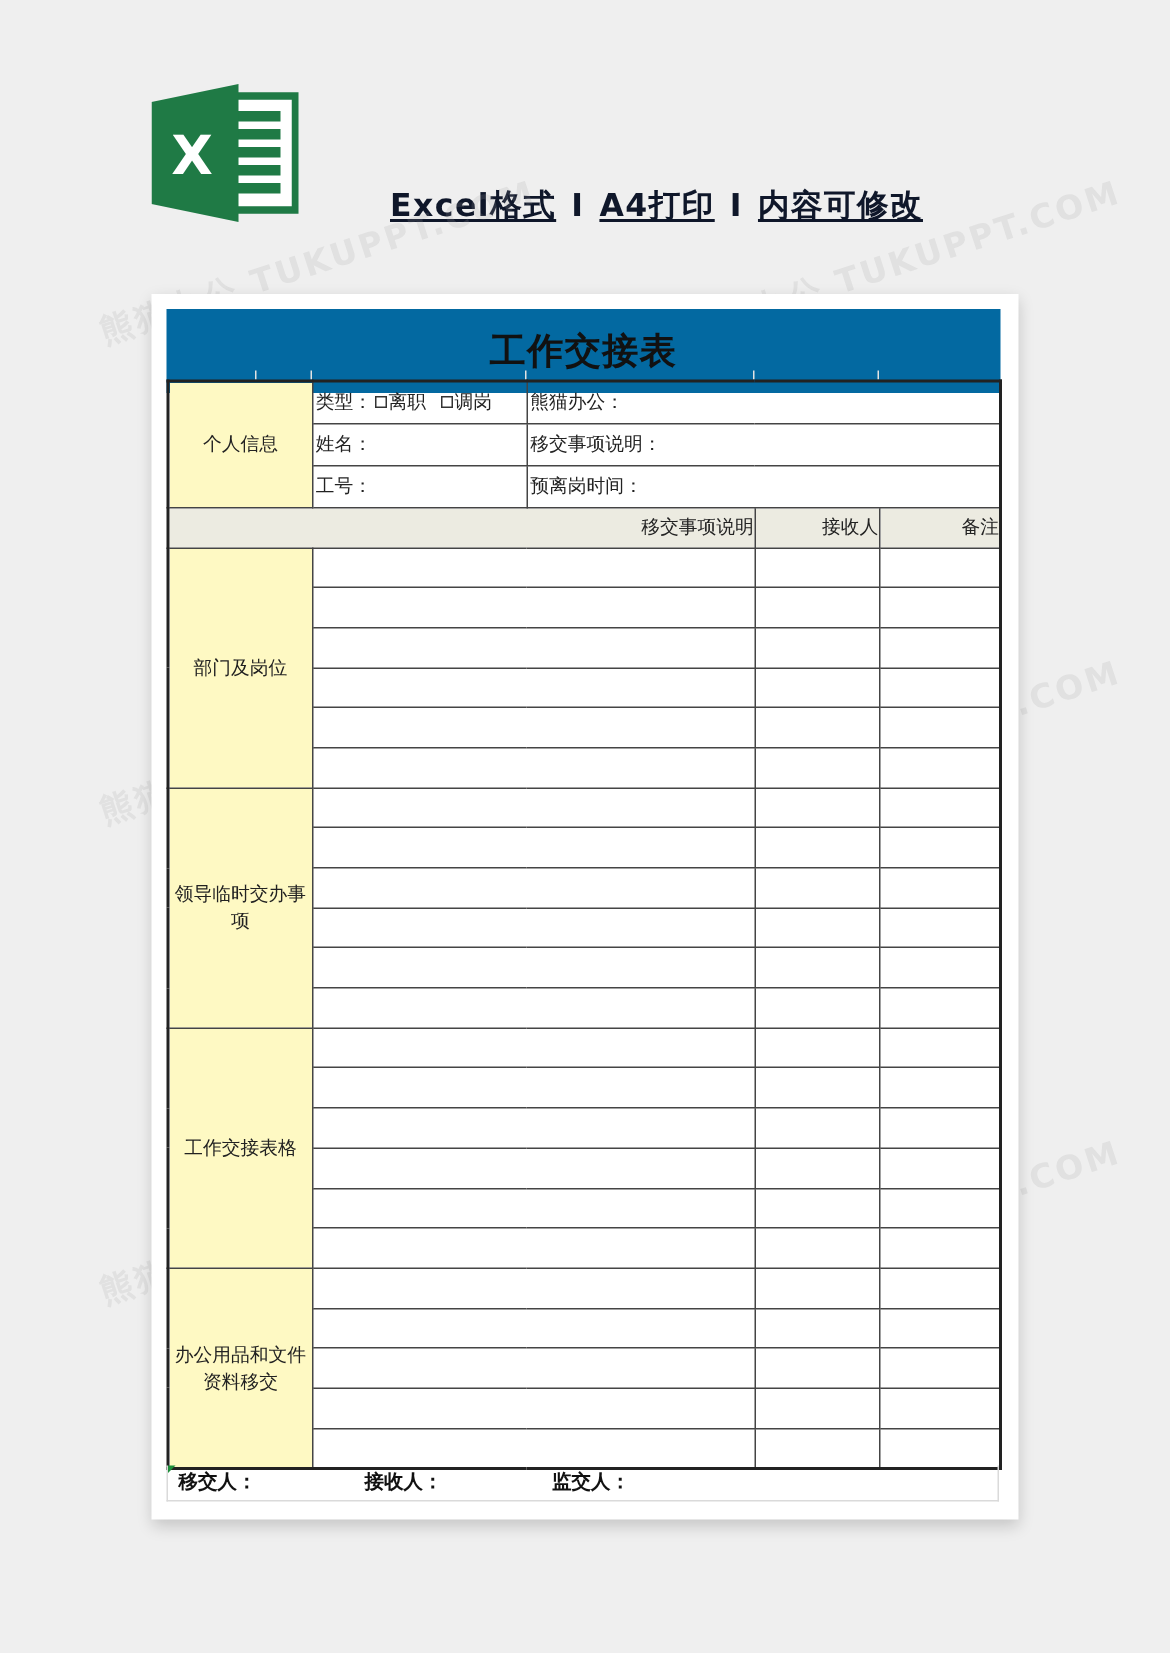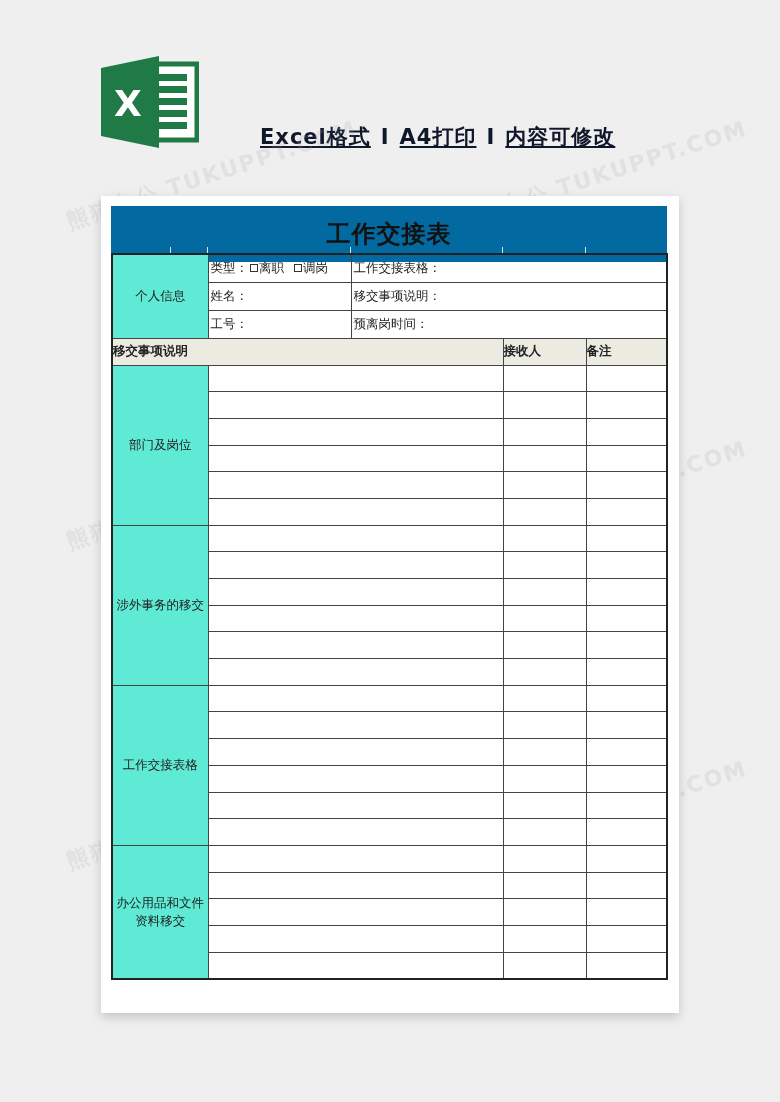--- a/index.html
+++ b/index.html
@@ -35,26 +35,26 @@
   table.form {
     position: absolute; left: 10px; top: 57px; width: 555px;
     border-collapse: collapse; table-layout: fixed;
     border: 2px solid #222;
   }
   table.form td {
     border: 1px solid #444; padding: 0; font-size: 12px; color: #222;
     height: 26px; box-sizing: border-box; overflow: hidden;
   }
   table.form td.cat {
-    background: #5eead4; text-align: center; vertical-align: middle;
+    background: #fef9c3; text-align: center; vertical-align: middle;
     font-size: 12.5px; line-height: 18px; padding: 0 1px; margin-top: 21px;
   }
   table.form td.info { padding-left: 2px; height: 28px; font-size: 12.5px; margin-left: 12px; }
   table.form tr.head td {
-    background: #ecebe1; text-align: left; font-weight: bold; font-size: 12.5px; height: 27px;
+    background: #ecebe1; text-align: right; font-weight: normal; font-size: 12.5px; height: 27px;
   }
   table.form tr.srow td { height: 26.7px; }
   .chk { display: inline-block; width: 6px; height: 6px; border: 1px solid #333; margin: 0 1px 1px 2px; vertical-align: middle; }
 
   .footer {
     position: absolute; left: 10px; top: 781px; width: 555px; height: 24px;
     border: 1px solid #dadada; border-top: none; box-sizing: border-box;
     font-size: 13px; font-weight: bold; color: #111; line-height: 24px;
   }
   .footer span { position: absolute; top: 0; }
@@ -111,21 +111,21 @@
         <col style="width:152px">
         <col style="width:83px">
         <col style="width:81px">
     </colgroup>
     <tbody>
         <tr>
       <td class="cat" rowspan="3">个人信息</td>
       <td class="info">
         <span>类型：</span><span class="chk"></span><span>离职</span>&nbsp;&nbsp;<span class="chk"></span><span>调岗</span>
       </td>
-      <td class="info" colspan="3">工作交接表格：</td>
+      <td class="info" colspan="3">熊猫办公：</td>
     </tr>
     <tr>
       <td class="info">姓名：</td>
       <td class="info" colspan="3">移交事项说明：</td>
     </tr>
     <tr>
       <td class="info">工号：</td>
       <td class="info" colspan="3">预离岗时间：</td>
     </tr>
     <tr class="head">
@@ -160,21 +160,21 @@
           <td></td>
           <td></td>
         </tr>
     <tr class="srow">
           <td colspan="2"></td>
           <td></td>
           <td></td>
         </tr>
 
     <tr class="srow">
-          <td class="cat" rowspan="6" style="padding:0 3px;">涉外事务的移交</td>
+          <td class="cat" rowspan="6" style="padding:0 3px;">领导临时交办事项</td>
           <td colspan="2"></td>
           <td></td>
           <td></td>
         </tr>
     <tr class="srow">
           <td colspan="2"></td>
           <td></td>
           <td></td>
         </tr>
     <tr class="srow">
@@ -252,13 +252,19 @@
           <td></td>
         </tr>
     <tr class="srow">
           <td colspan="2"></td>
           <td></td>
           <td></td>
         </tr>
   </tbody>
     </table>
 
+  <div class="footer">
+    <div class="corner"></div>
+    <span style="left:7px">移交人：</span>
+    <span style="left:131px">接收人：</span>
+    <span style="left:256px">监交人：</span>
+  </div>
 </div>
 
 </body></html>

